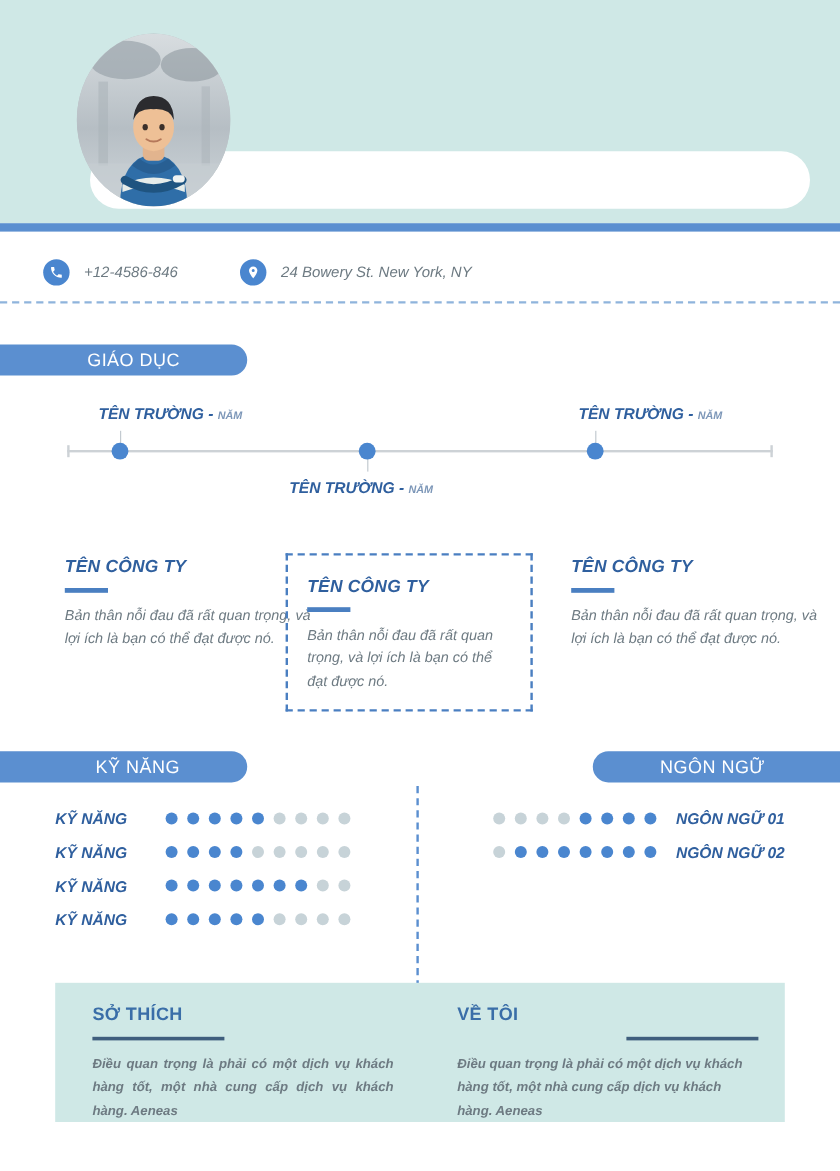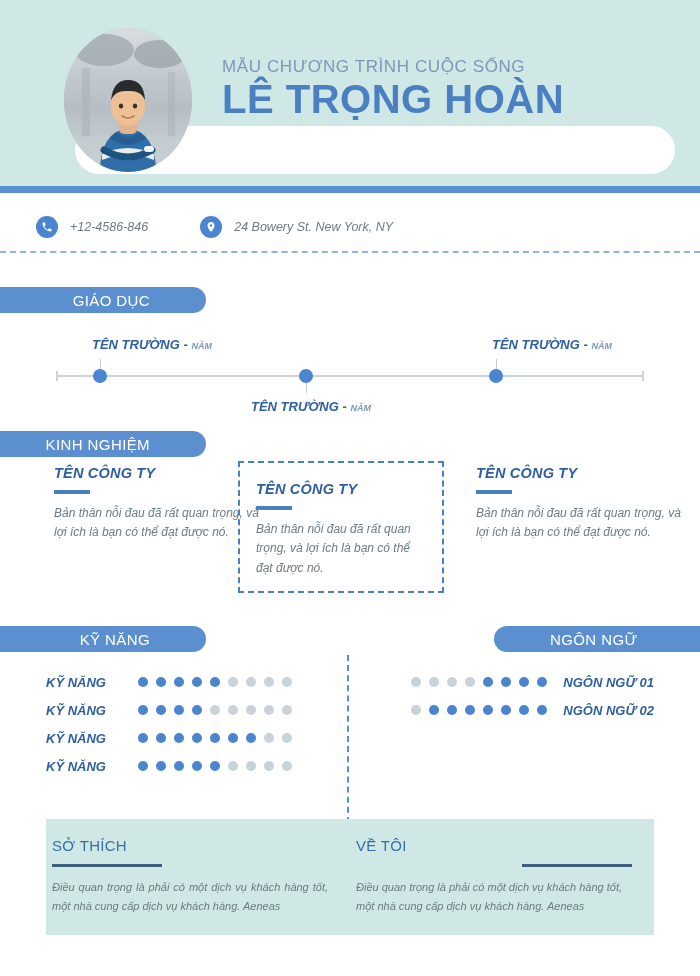--- a/index.html
+++ b/index.html
@@ -83,21 +83,21 @@
   .edu-pill { top:287px; width:206px; }
   .timeline { position:absolute; left:56px; top:375px; width:588px; height:2px; background:#cdd2d6; }
   .tl-cap { position:absolute; top:-4px; width:2px; height:10px; background:#cdd2d6; }
   .tl-dot {
     position:absolute; width:14px; height:14px; border-radius:50%;
     background:#4a86cf; top:-6px; margin-left:-7px;
   }
   .tl-stem { position:absolute; width:1px; background:#c3cad0; margin-left:0px; }
   .tl-label {
     position:absolute; font-size:13px; font-weight:700; font-style:italic;
-    color:#2f5f9e; white-space:nowrap;margin-left:10px;
+    color:#2f5f9e; white-space:nowrap;
   }
   .tl-label .yr { font-size:9px; font-weight:700; color:#7d97b8; }
 
   
   .exp-pill { top:431px; width:206px; }
   .exp-row { position:absolute; left:0; top:465px; width:664px; height:130px; }
   .exp-col { position:absolute; top:0; width:206px; }
   .exp-col.boxed {
     border:2px dashed #4a7fc1; padding:18px 16px 16px 16px;
     top:-4px; height:132px;
@@ -133,21 +133,21 @@
   .lang-block { position:absolute; right:46px; top:668px; width:250px; }
   .lang-block .rate-row { justify-content:flex-end; }
   .lang-block .rate-label { margin-left:12px; }
 
   
   .bottom {
     position:absolute; left:46px; top:819px; width:608px; height:116px;
     background:#cfe8e6;
     display:flex;
   }
-  .bcol { width:50%; padding:18px 22px 0 6px; }
+  .bcol { width:50%; padding:18px 22px 0 31px;font-weight:bold; }
   .bcol.right { text-align:left; }
   .btitle { font-size:15px; color:#3a6ea8; letter-spacing:.3px; }
   .bbar { width:110px; height:3px; background:#3f5e7d; margin:10px 0 11px 0; }
   .bcol.right .bbar { margin-left:auto; }
   .btext {
     font-size:11px; font-style:italic; color:#6d7a82; line-height:1.75;
   }
   .bcol.left .btext { text-align:justify; }
 </style>
 </head>
@@ -180,24 +180,20 @@
         <path d="M47 72 q2-20 17-20 q16 0 17 20 q-4-10 -17-9 q-13-1 -17 9 z" fill="#2b2b2f"></path>
         <ellipse cx="57" cy="78" rx="2.2" ry="2.6" fill="#3a2f2a"></ellipse>
         <ellipse cx="71" cy="78" rx="2.2" ry="2.6" fill="#3a2f2a"></ellipse>
         <path d="M58 88 q6 4 12 0" stroke="#b5785a" stroke-width="1.6" fill="none" stroke-linecap="round"></path>
         <path d="M38 126 q26-12 52 0 l0 6 q-26-10 -52 0 z" fill="#e6ece9"></path>
         <path d="M40 122 q24 14 48 0" stroke="#1f5480" stroke-width="7" fill="none" stroke-linecap="round"></path>
         <rect x="80" y="118" width="10" height="6" rx="3" fill="#f0f3f2"></rect>
       </svg>
     </div>
 
-    <div class="header-text">
-      <div class="subtitle">MẪU CHƯƠNG TRÌNH CUỘC SỐNG</div>
-      <div class="name">LÊ TRỌNG HOÀN</div>
-    </div>
   </div>
   <div class="header-bar"></div>
 
   <div class="contact">
     <div class="contact-item c1">
       <span class="cicon">
         <svg viewBox="0 0 24 24">
             <path d="M6.6 10.8c1.4 2.8 3.8 5.1 6.6 6.6l2.2-2.2c.3-.3.7-.4 1-.2 1.2.4 2.4.6 3.6.6.6 0 1 .4 1 1V20c0 .6-.4 1-1 1C10.6 21 3 13.4 3 4c0-.6.4-1 1-1h3.5c.6 0 1 .4 1 1 0 1.3.2 2.5.6 3.6.1.3 0 .7-.2 1l-2.3 2.2z"></path>
           </svg>
       </span>
@@ -234,23 +230,20 @@
       <span>TÊN TRƯỜNG - </span><span class="yr">NĂM</span>
     </div>
 
     <div class="tl-stem" style="left:440px; top:-16px; height:16px;"></div>
     <div class="tl-dot" style="left:440px;"></div>
     <div class="tl-label" style="left:426px; top:-38px;">
       <span>TÊN TRƯỜNG - </span><span class="yr">NĂM</span>
     </div>
   </div>
 
-  <div class="pill pill-left exp-pill">
-    <span>KINH NGHIỆM</span>
-  </div>
 
   <div class="exp-row">
     <div class="exp-col" style="left:54px;">
       <div class="exp-title">TÊN CÔNG TY</div>
       <div class="exp-bar"></div>
       <div class="exp-body">Bản thân nỗi đau đã rất quan trọng, và lợi ích là bạn có thể đạt được nó.</div>
     </div>
 
     <div class="exp-col boxed" style="left:238px; width:206px;">
       <div class="exp-title">TÊN CÔNG TY</div>

